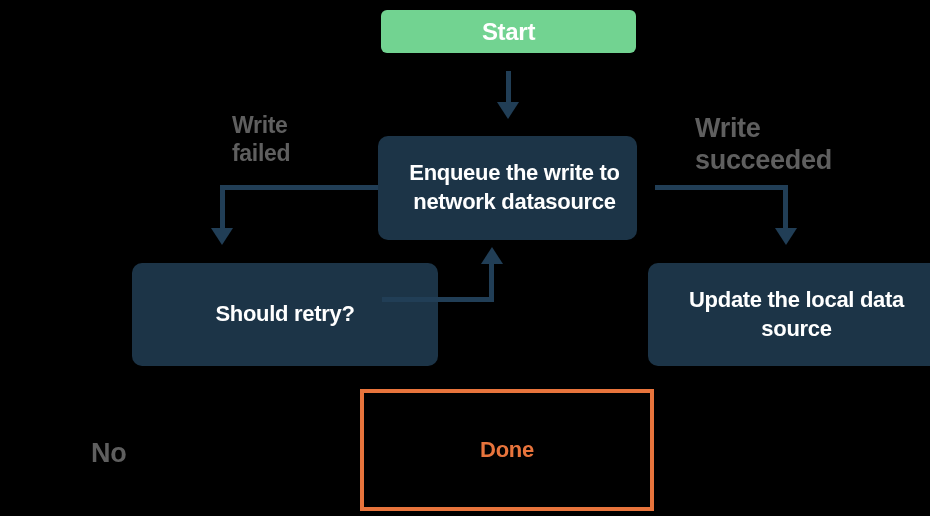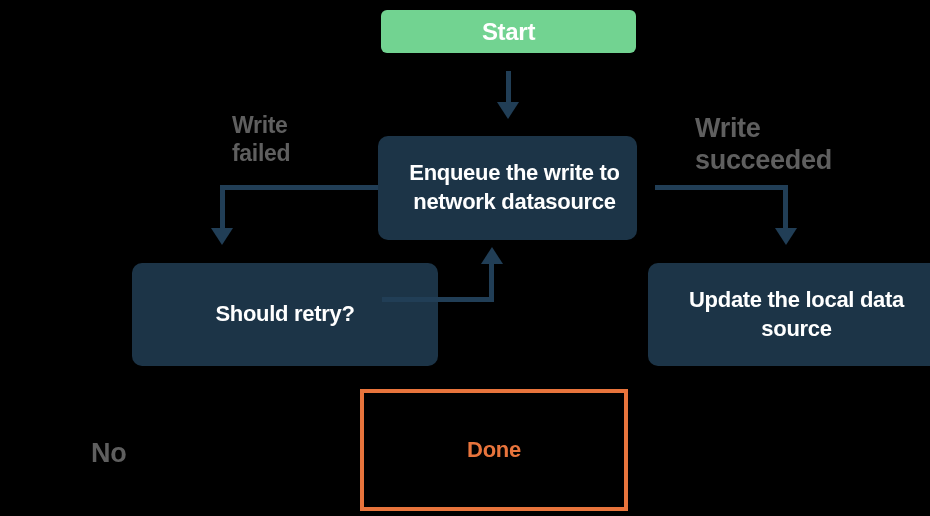--- a/index.html
+++ b/index.html
@@ -41,21 +41,21 @@
     background: var(--node-fill);
     border-radius: 10px;
     font-size: 22px;
     line-height: 1.3;
     padding: 0 14px;
   }
   .node-enqueue { left: 378px; top: 136px; width: 259px; height: 104px; padding-left: 28px; }
   .node-should-retry { left: 112px; top: 263px; width: 306px; height: 103px; margin-left: 20px; }
   .node-update-local { left: 648px; top: 263px; width: 297px; height: 103px; }
   .node-done {
-    left: 360px; top: 389px; width: 268px; height: 122px;
+    left: 360px; top: 389px; width: 294px; height: 122px;
     background: transparent;
     border: 4px solid var(--done-accent);
     color: var(--done-accent);
     font-size: 22px;
   }
   .line {
     position: absolute;
     background: var(--connector);
   }
   .arrowhead {

